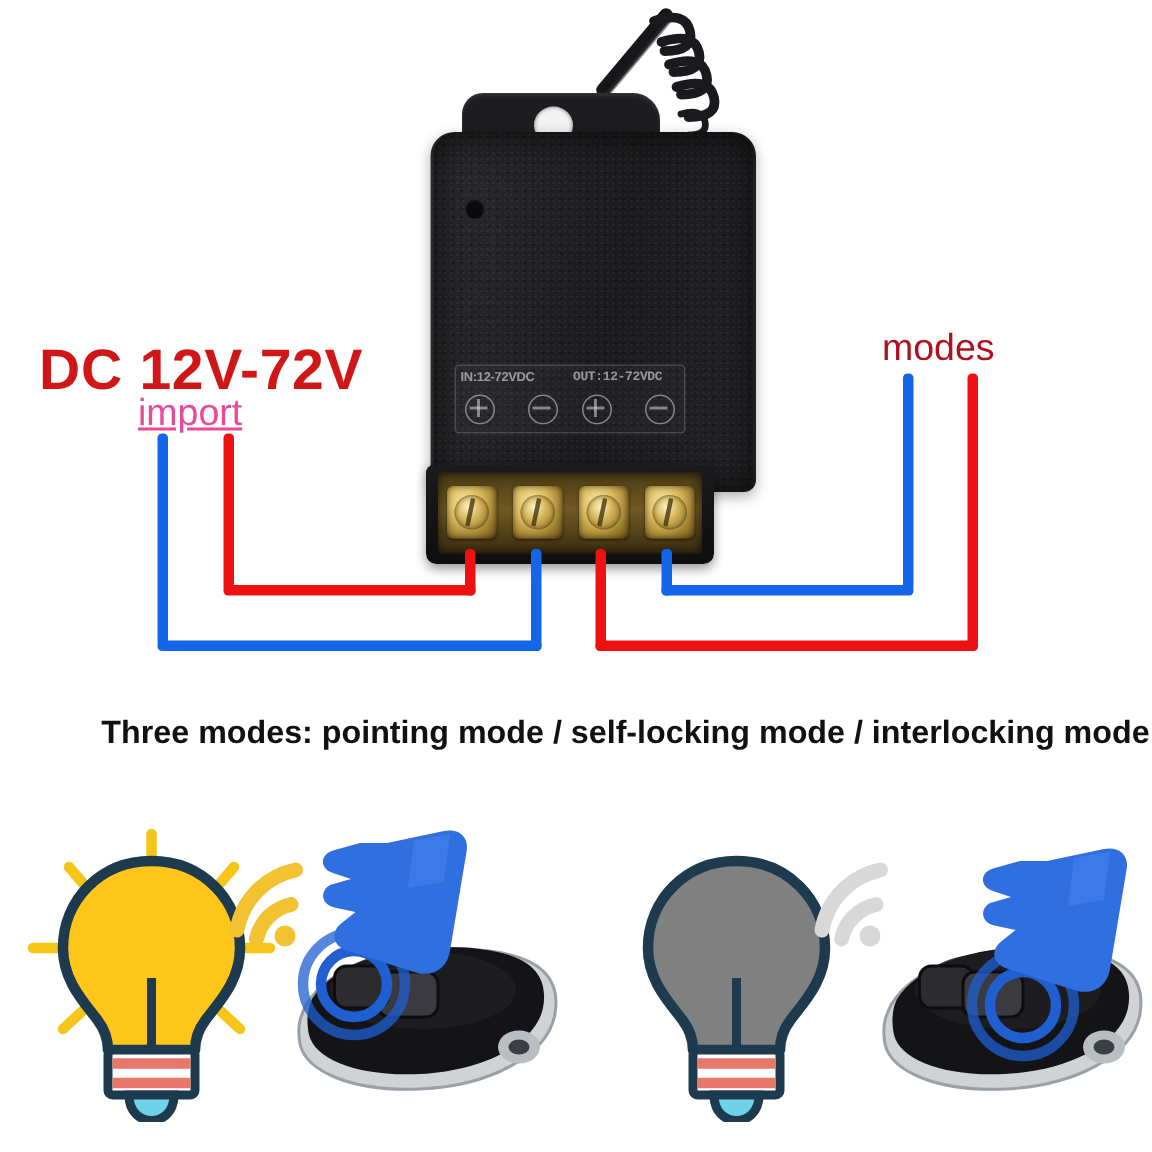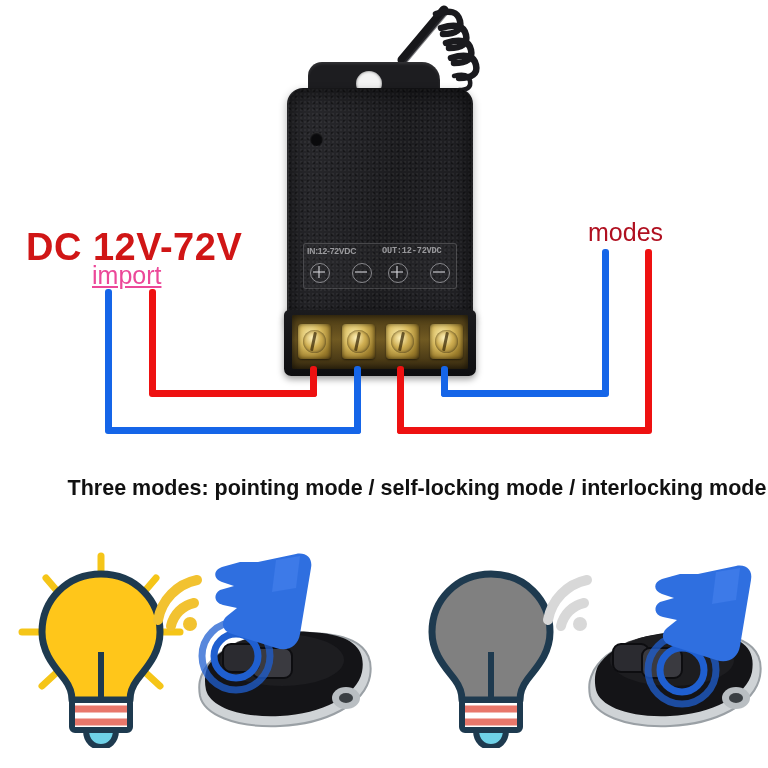--- a/index.html
+++ b/index.html
@@ -36,21 +36,21 @@
     position:absolute;left:26px;top:52px;width:132px;height:42px;
     background:#1d1d20;border-radius:14px 18px 6px 6px;
     box-shadow:inset 0 2px 3px rgba(255,255,255,.10);
   }
   .dev-tab:after{
     content:"";position:absolute;left:48px;top:9px;width:26px;height:25px;
     border-radius:50%;background:#f3f3f3;
     box-shadow:inset 0 0 3px rgba(0,0,0,.55);
   }
   .dev-body{
-    position:absolute;left:5px;top:78px;width:186px;height:240px;
+    position:absolute;left:5px;top:78px;width:217px;height:240px;
     background:#242427;
     border-radius:16px 16px 8px 8px;
     box-shadow:inset 0 0 26px rgba(0,0,0,.85),
                inset 2px 0 0 rgba(255,255,255,.13),
                inset -2px 0 0 rgba(255,255,255,.09),
                0 3px 9px rgba(0,0,0,.30);
     background-image:
       radial-gradient(rgba(255,255,255,.055) .7px, transparent .8px),
       radial-gradient(rgba(0,0,0,.36) .7px, transparent .8px),
       linear-gradient(100deg,#2b2b2f 0%,#1c1c1f 55%,#242428 100%);

